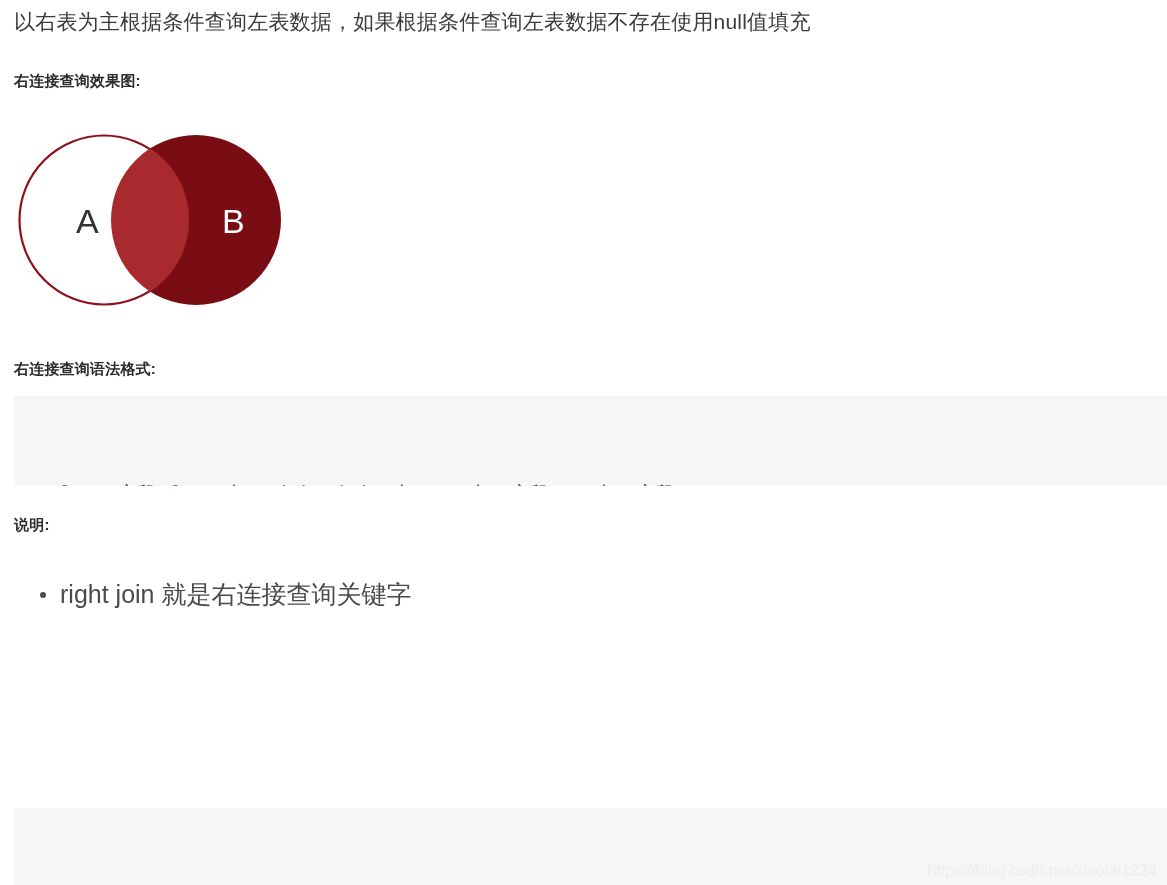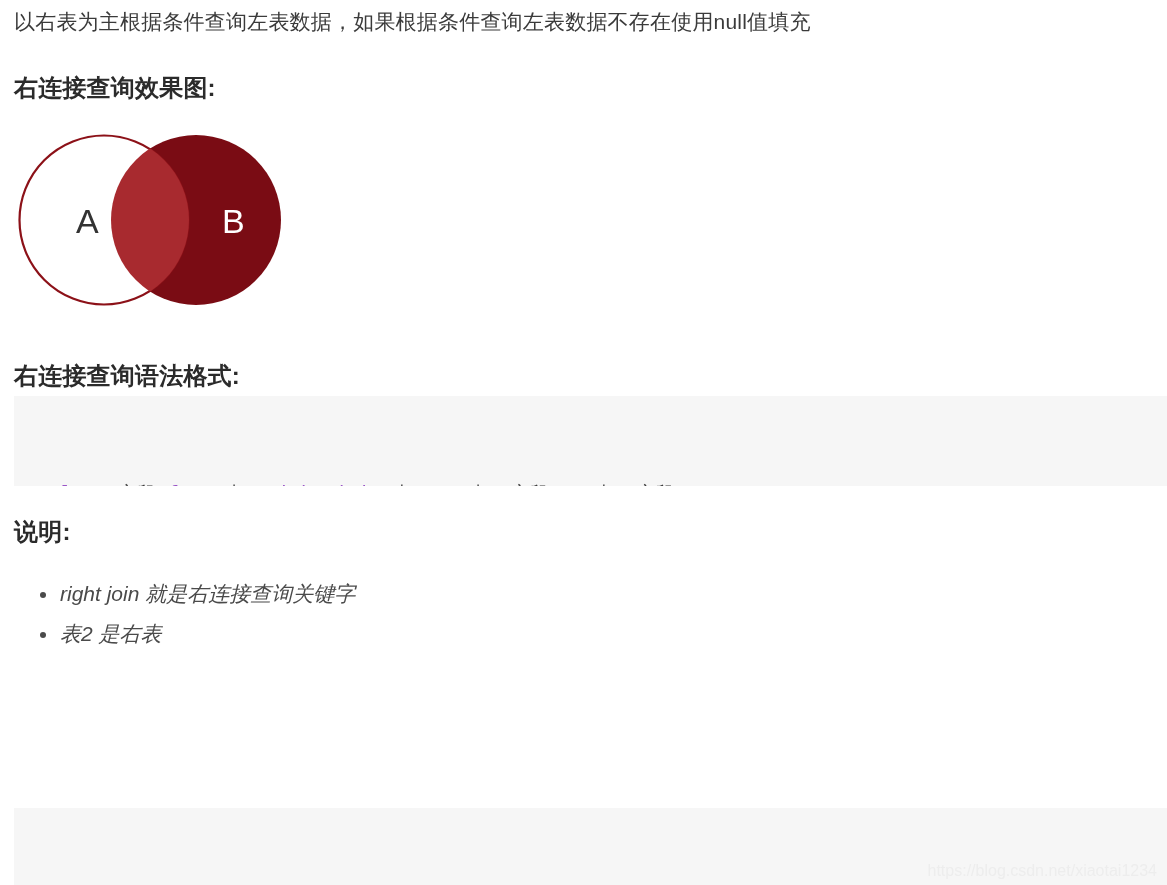--- a/index.html
+++ b/index.html
@@ -32,21 +32,21 @@
     line-height: 30px;
     color: #3b3b3b;
     letter-spacing: 0.2px;
     white-space: nowrap;
   }
 
   
   .heading {
     position: absolute;
     left: 14px;
-    font-size: 24px;
+    font-size: 15px;
     font-weight: bold;
     color: #2b2b2b;
     letter-spacing: 0.2px;
     white-space: nowrap;
   }
   .heading-venn  { top: 72px; }
   .heading-syntax{ top: 360px; }
   .heading-desc  { top: 516px; text-align: center; }
   .heading-ex    { top: 757px; }
 
@@ -95,25 +95,24 @@
   .bullets {
     position: absolute;
     left: 14px;
     top: 574px;
     margin: 0;
     padding: 0 0 0 46px;
     list-style: none;
   }
   .bullets li {
     position: relative;
-    font-size: 21px;
+    font-size: 25px;
     line-height: 40px;
     color: #4a4a4a;
     white-space: nowrap;
-    font-style: italic;
   }
   .bullets li::before {
     content: "";
     position: absolute;
     left: -20px;
     top: 18px;
     width: 6px;
     height: 6px;
     border-radius: 50%;
     background: #4a4a4a;
@@ -163,21 +162,20 @@
   <div class="heading heading-syntax">右连接查询语法格式:</div>
 
   <div class="codeblock codeblock-1">
     <code class="code-line"><span class="tok-kw">select</span><span> </span><span class="tok-text">字段</span><span> </span><span class="tok-kw">from</span><span> </span><span class="tok-text">表</span><span class="tok-num">1</span><span> </span><span class="tok-kw">right</span><span> </span><span class="tok-kw">join</span><span> </span><span class="tok-text">表</span><span class="tok-num">2</span><span> </span><span class="tok-kw">on</span><span> </span><span class="tok-text">表</span><span class="tok-num">1</span><span class="tok-op">.</span><span class="tok-text">字段</span><span class="tok-num">1</span><span> </span><span class="tok-op">=</span><span> </span><span class="tok-text">表</span><span class="tok-num">2</span><span class="tok-op">.</span><span class="tok-text">字段</span><span class="tok-num">2</span></code>
   </div>
 
   <div class="heading heading-desc">说明:</div>
 
   <ul class="bullets">
     <li>right join 就是右连接查询关键字</li>
-    <li>表2 是右表</li>
   </ul>
 
 
   <div class="codeblock codeblock-2">
     
   </div>
 
   <div class="watermark">https://blog.csdn.net/xiaotai1234</div>
 
 </div>

